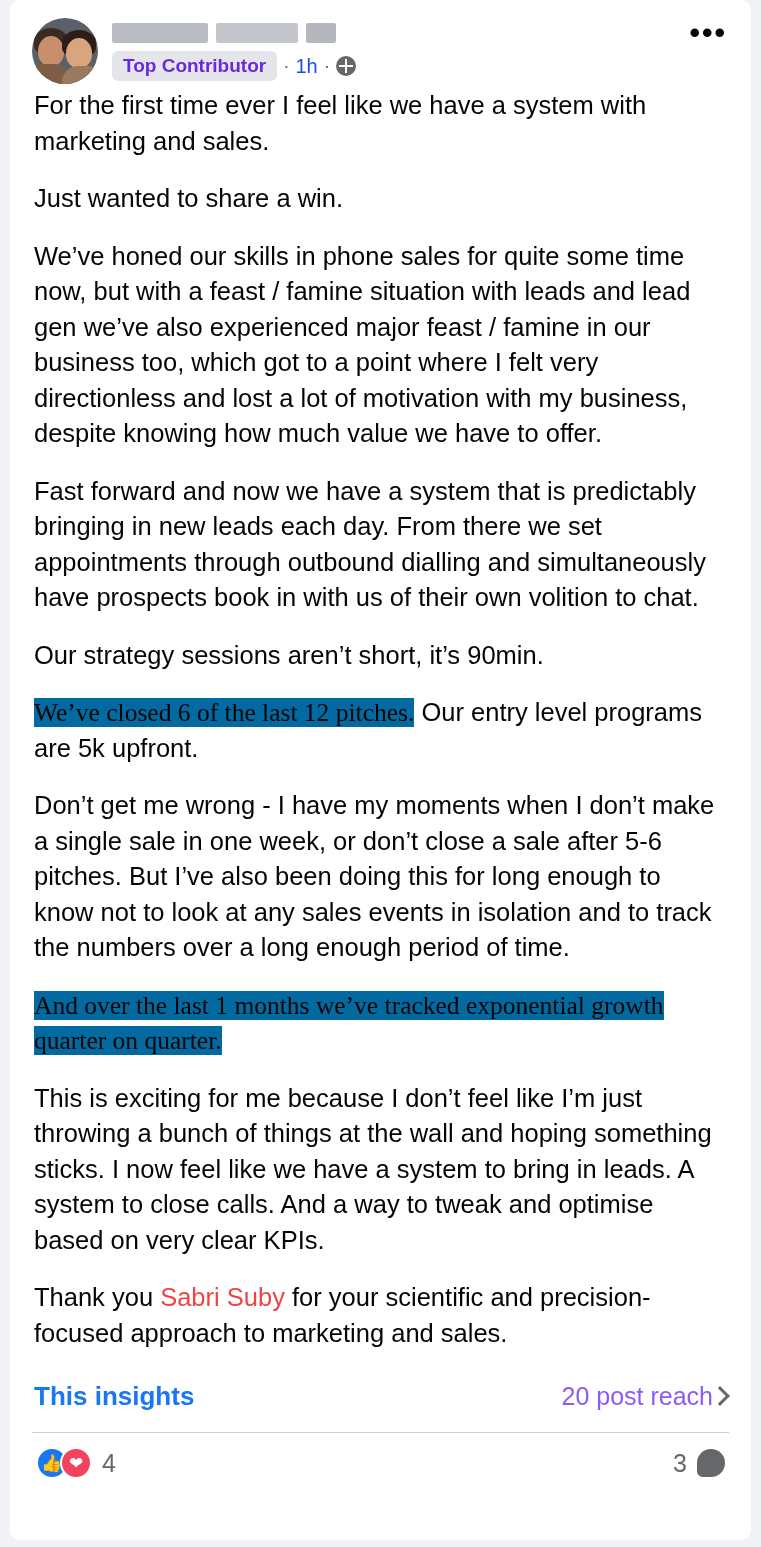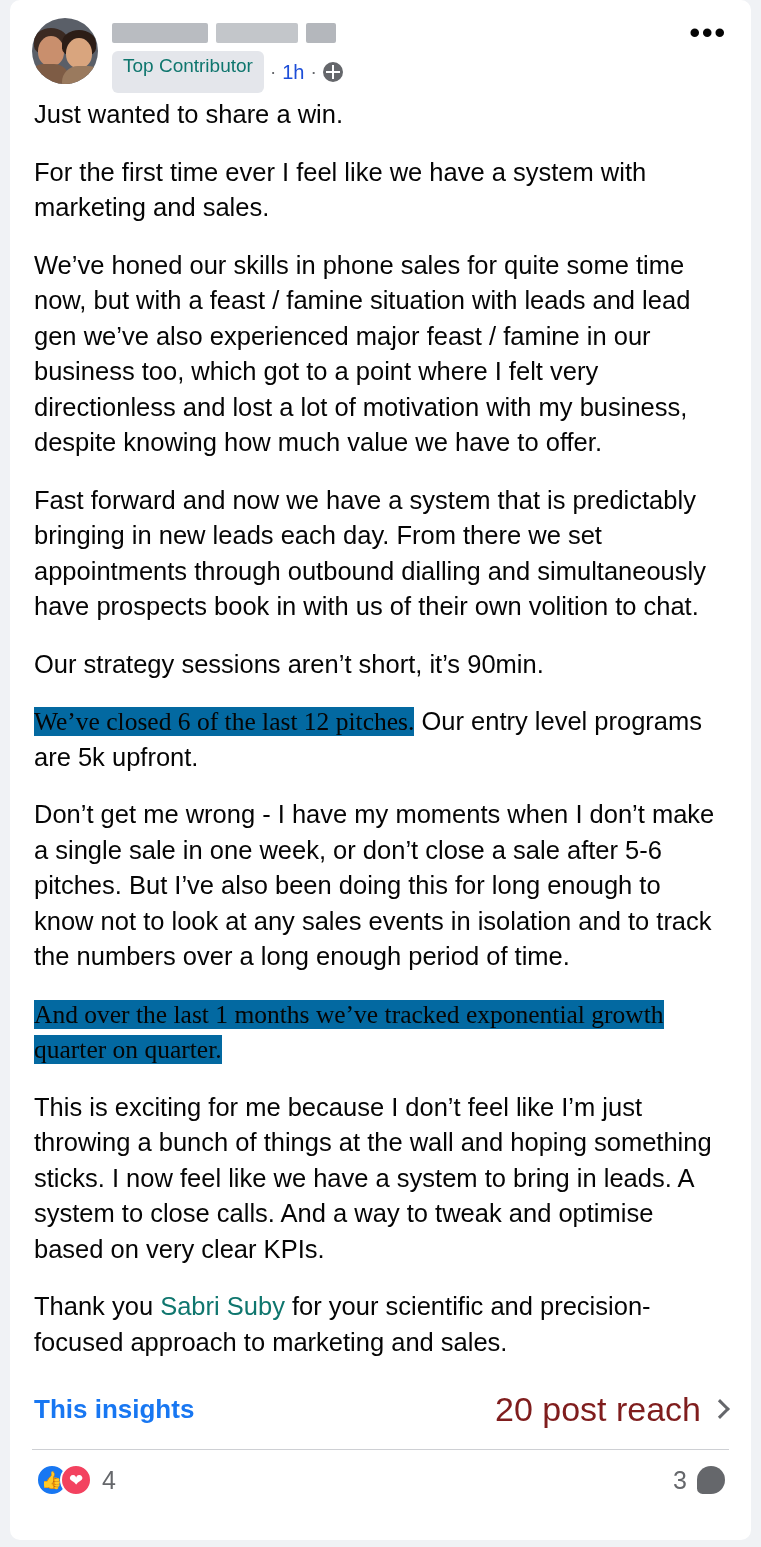--- a/index.html
+++ b/index.html
@@ -106,24 +106,24 @@
   .meta-row {
     display: flex;
     align-items: center;
     margin-top: 7px;
     gap: 6px;
     color: #65676b;
     font-size: 20px;
   }
   .badge {
     background: #e4e6eb;
-    color: #0f766e;
+    color: #6d28d9;
     font-size: 19px;
-    font-weight: normal;
-    padding: 5px 11px 18px 11px;
+    font-weight: bold;
+    padding: 5px 11px 6px 11px;
     border-radius: 6px;
     line-height: 1;
   }
   .dot-sep { color: #65676b; font-size: 19px; }
   .time { font-size: 20px; color: #1d4ed8; }
   .globe {
     width: 20px; height: 20px;
     border-radius: 50%;
     background: #65676b;
     position: relative;
@@ -162,41 +162,40 @@
     line-height: 35.5px;
   }
   .post-body p {
     margin: 0 0 22px 0;
   }
   .hl {
     background: #0369a1;
     font-family: Liberation Serif, serif;
   }
   .mention {
-    color: #0f766e;
+    color: #ef4444;
   }
   
   .insights-row {
     display: flex;
     align-items: center;
     justify-content: space-between;
     padding: 8px 24px 0 24px;
   }
   .insights-link {
     color: #1877f2;
     font-size: 26px;
     font-weight: bold;
     cursor: pointer;
   }
   .reach-wrap {
     display: flex;
     align-items: center;
-    gap: 12px;
-    color: #7f1d1d;
-    font-size: 34px;
+    color: #8b5cf6;
+    font-size: 25px;
   }
   .chevron {
     display: inline-block;
     width: 14px;
     height: 14px;
     border-top: 3px solid #65676b;
     border-right: 3px solid #65676b;
     transform: rotate(45deg);
     margin-bottom: 2px;
   }
@@ -276,22 +275,22 @@
           <span class="time">1h</span>
           <span class="dot-sep">·</span>
           <span class="globe"></span>
         </div>
       </div>
 
       <div class="more-btn">•••</div>
     </div>
 
     <div class="post-body" id="post-body">
+        <p><span>For the first time ever I feel like we have a system with marketing and sales.</span></p>
         <p><span>Just wanted to share a win.</span></p>
-        <p><span>For the first time ever I feel like we have a system with marketing and sales.</span></p>
         <p><span>We’ve honed our skills in phone sales for quite some time now, but with a feast / famine situation with leads and lead gen we’ve also experienced major feast / famine in our business too, which got to a point where I felt very directionless and lost a lot of motivation with my business, despite knowing how much value we have to offer.</span></p>
         <p><span>Fast forward and now we have a system that is predictably bringing in new leads each day. From there we set appointments through outbound dialling and simultaneously have prospects book in with us of their own volition to chat.</span></p>
         <p><span>Our strategy sessions aren’t short, it’s 90min.</span></p>
         <p><span class="hl">We’ve closed 6 of the last 12 pitches.</span><span> Our entry level programs are 5k upfront.</span></p>
         <p><span>Don’t get me wrong - I have my moments when I don’t make a single sale in one week, or don’t close a sale after 5-6 pitches. But I’ve also been doing this for long enough to know not to look at any sales events in isolation and to track the numbers over a long enough period of time.</span></p>
         <p><span class="hl">And over the last 1 months we’ve tracked exponential growth quarter on quarter.</span></p>
         <p><span>This is exciting for me because I don’t feel like I’m just throwing a bunch of things at the wall and hoping something sticks. I now feel like we have a system to bring in leads. A system to close calls. And a way to tweak and optimise based on very clear KPIs.</span></p>
         <p><span>Thank you </span><span class="mention">Sabri Suby</span><span> for your scientific and precision-focused approach to marketing and sales.</span></p>
       </div>
 

